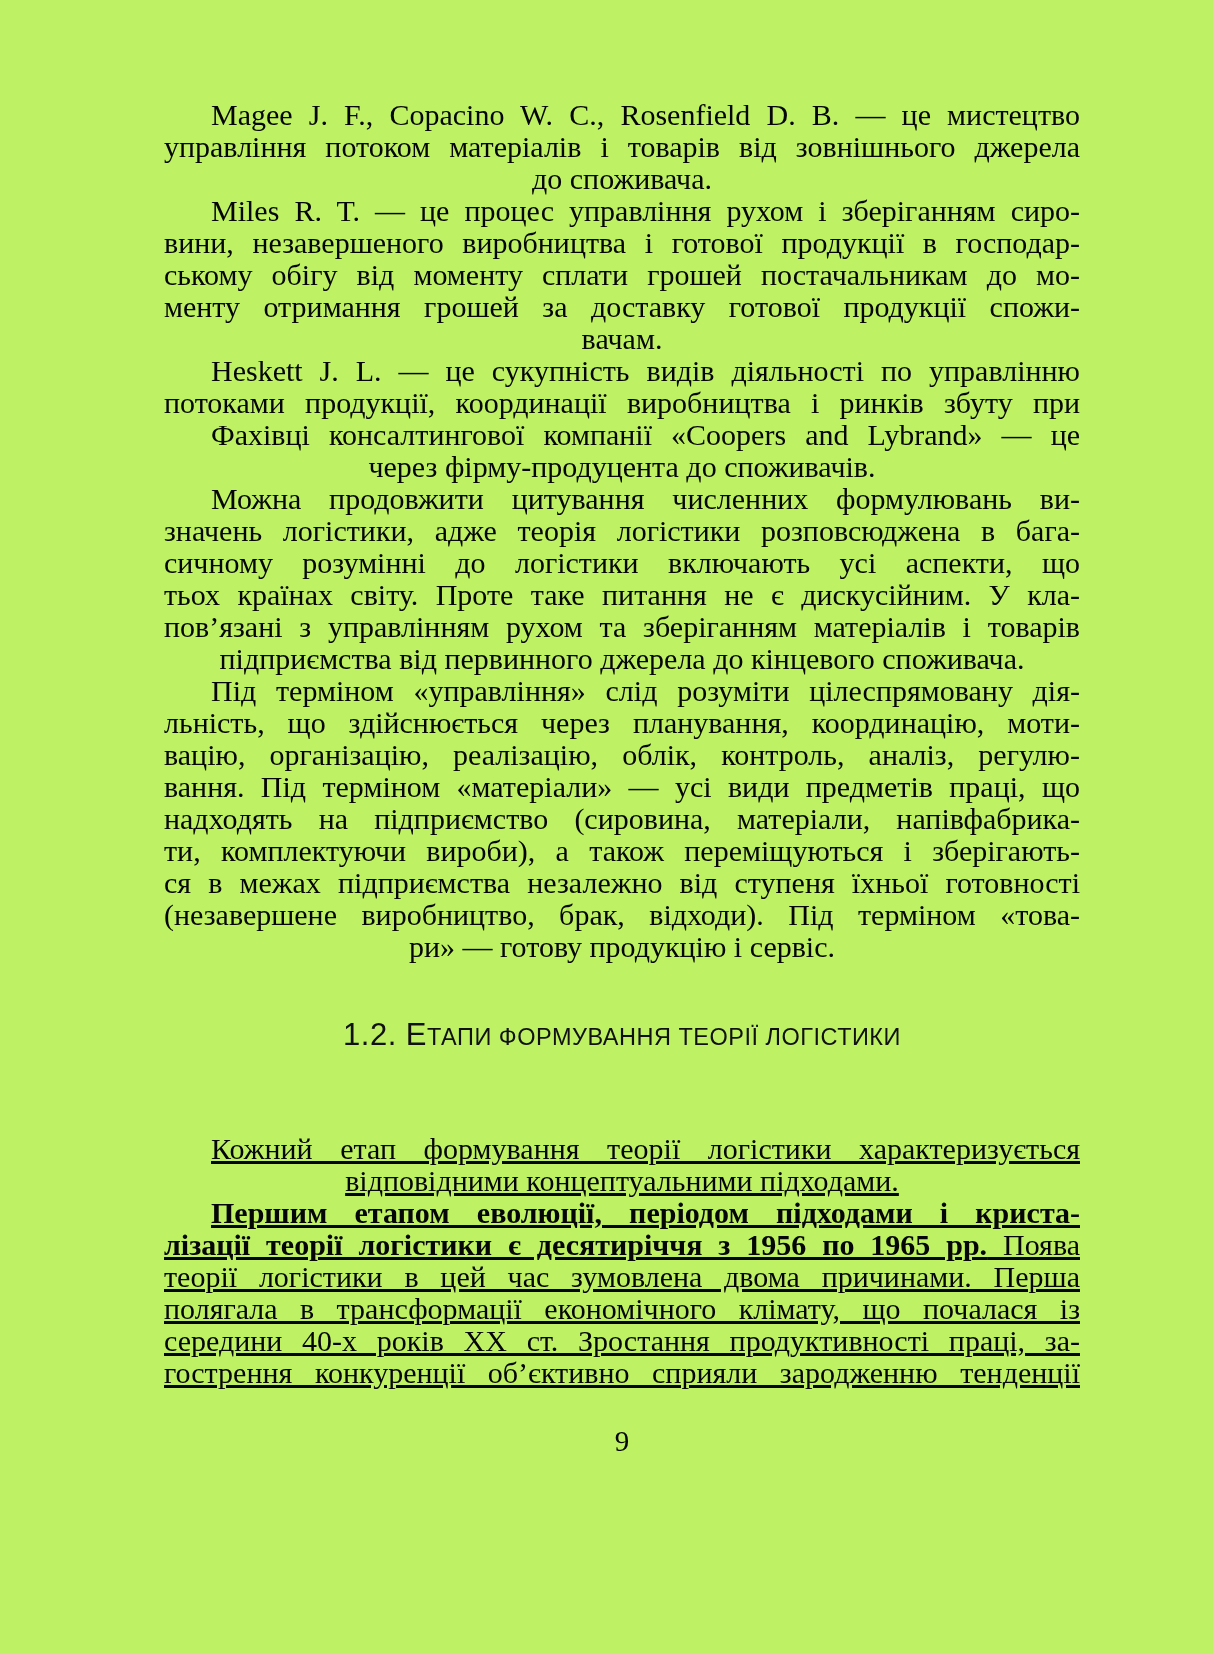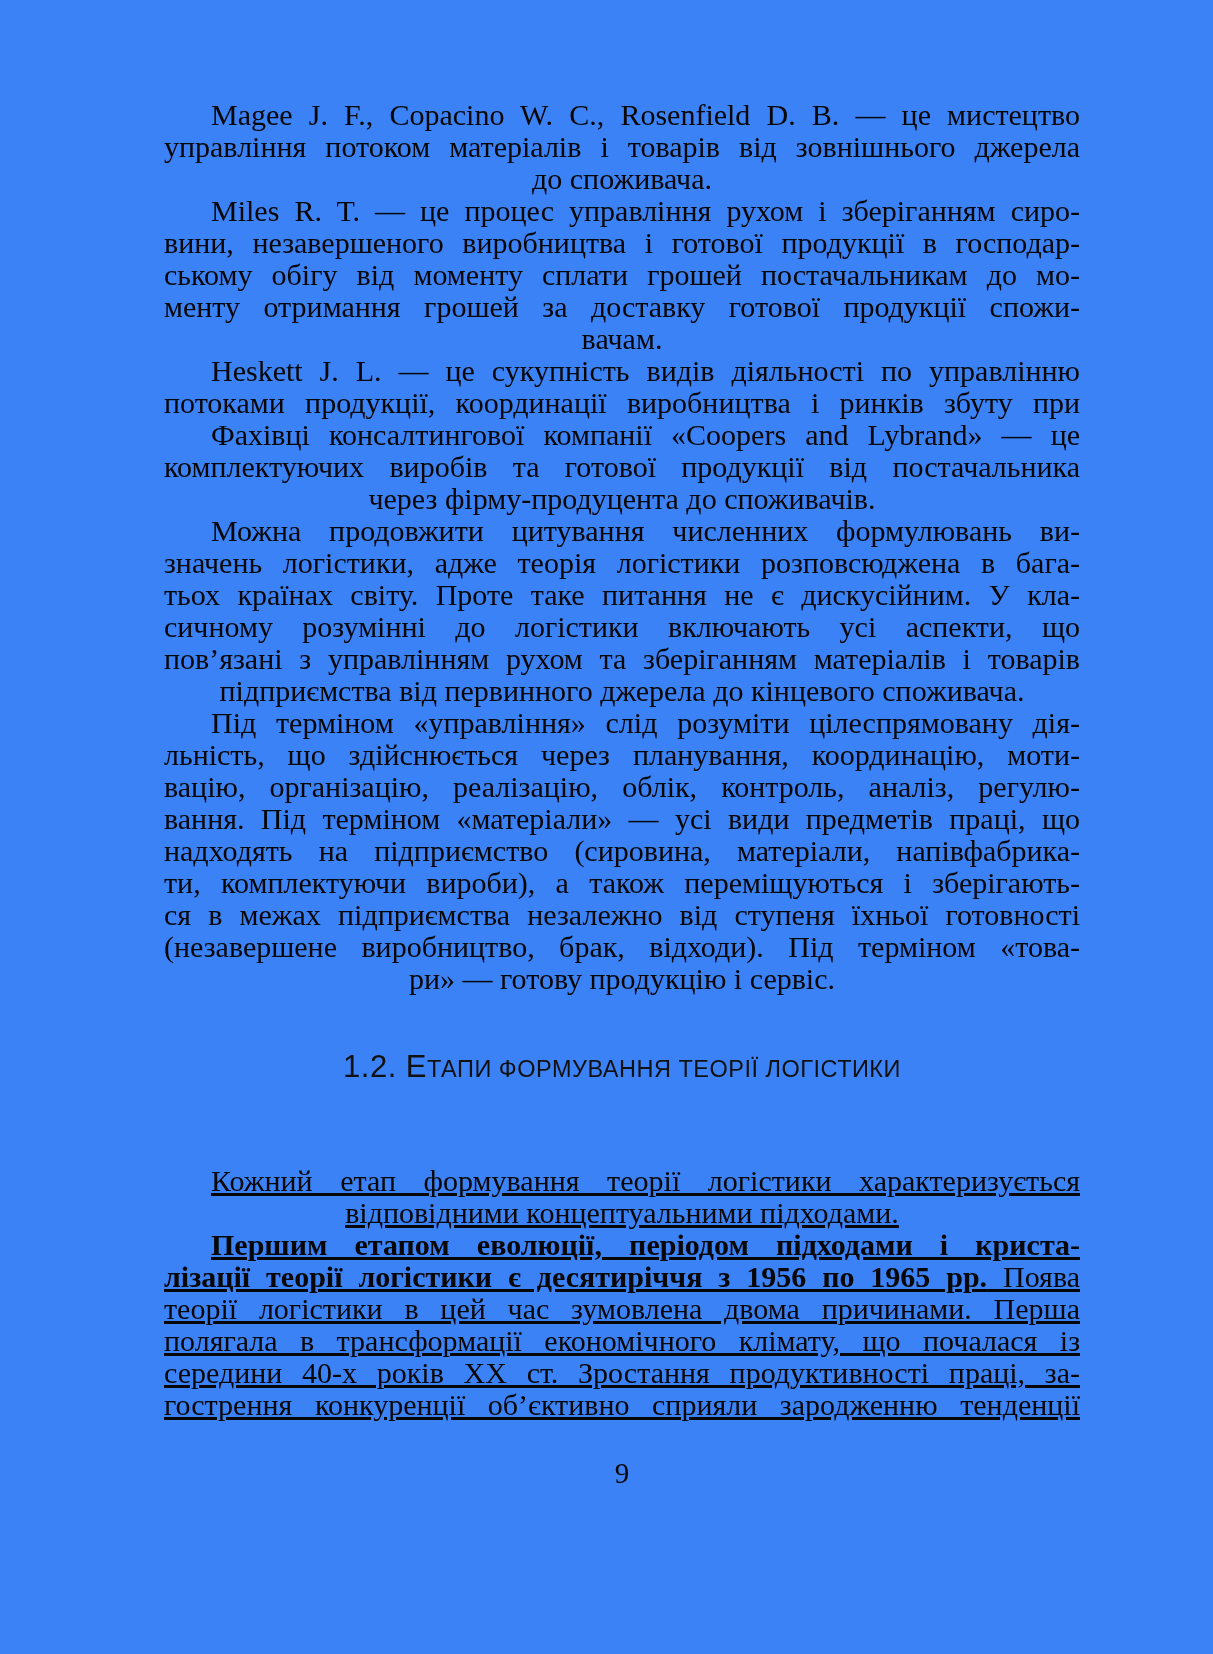--- a/index.html
+++ b/index.html
@@ -6,21 +6,21 @@
   html,body { width:1213px; height:1654px; }
   body{
     background:#ffffff;
     font-family:"Liberation Serif","DejaVu Serif",serif;
     color:#060606;
     position:relative;
     overflow:hidden;
   }
   .page{
     position:absolute; inset:0;
-    background:#3b82f6;
+    background:#bef264;
   }
   .text-col{
     position:absolute;
     left:164px; top:99px;
     width:916px;
   }
   .paragraph{ }
   .line{
     font-size:30px;
     line-height:32px;
@@ -77,28 +77,27 @@
           <div class="line just"><span>ському обігу від моменту сплати грошей постачальникам до мо-</span></div>
           <div class="line just"><span>менту отримання грошей за доставку готової продукції спожи-</span></div>
           <div class="line last"><span>вачам.</span></div>
         </div>
         <div class="paragraph">
           <div class="line just indent"><span>Heskett J. L. — це сукупність видів діяльності по управлінню</span></div>
           <div class="line just"><span>потоками продукції, координації виробництва і ринків збуту при</span></div>
         </div>
         <div class="paragraph">
           <div class="line just indent"><span>Фахівці консалтингової компанії «Coopers and Lybrand» — це</span></div>
-          <div class="line just"><span>комплектуючих виробів та готової продукції від постачальника</span></div>
           <div class="line last"><span>через фірму-продуцента до споживачів.</span></div>
         </div>
         <div class="paragraph">
           <div class="line just indent"><span>Можна продовжити цитування численних формулювань ви-</span></div>
           <div class="line just"><span>значень логістики, адже теорія логістики розповсюджена в бага-</span></div>
+          <div class="line just"><span>сичному розумінні до логістики включають усі аспекти, що</span></div>
           <div class="line just"><span>тьох країнах світу. Проте таке питання не є дискусійним. У кла-</span></div>
-          <div class="line just"><span>сичному розумінні до логістики включають усі аспекти, що</span></div>
           <div class="line just"><span>пов’язані з управлінням рухом та зберіганням матеріалів і товарів</span></div>
           <div class="line last"><span>підприємства від первинного джерела до кінцевого споживача.</span></div>
         </div>
         <div class="paragraph">
           <div class="line just indent"><span>Під терміном «управління» слід розуміти цілеспрямовану дія-</span></div>
           <div class="line just"><span>льність, що здійснюється через планування, координацію, моти-</span></div>
           <div class="line just"><span>вацію, організацію, реалізацію, облік, контроль, аналіз, регулю-</span></div>
           <div class="line just"><span>вання. Під терміном «матеріали» — усі види предметів праці, що</span></div>
           <div class="line just"><span>надходять на підприємство (сировина, матеріали, напівфабрика-</span></div>
           <div class="line just"><span>ти, комплектуючи вироби), а також переміщуються і зберігають-</span></div>

